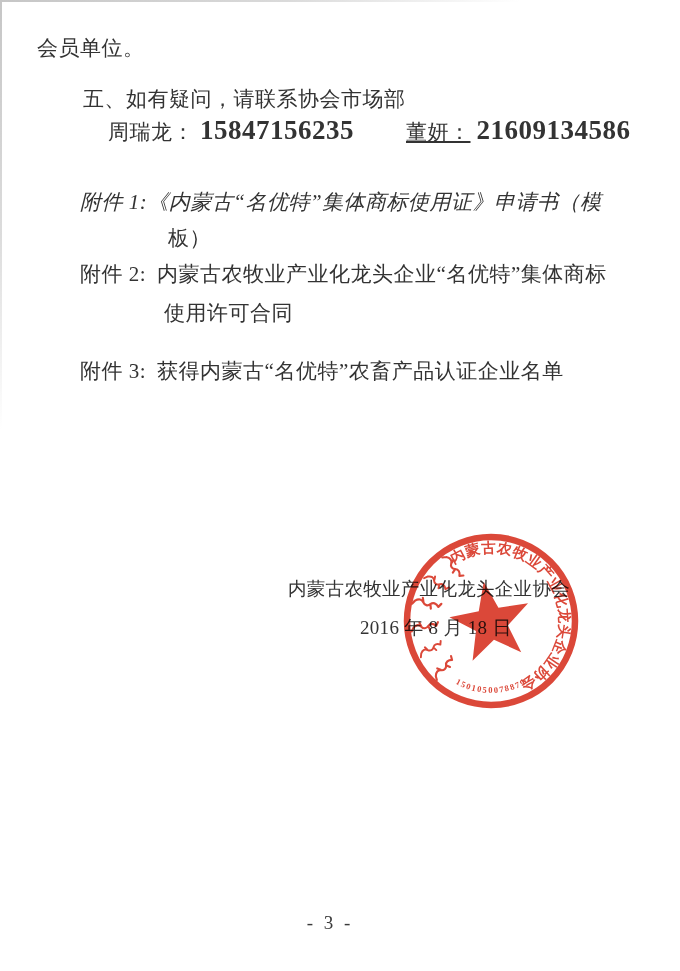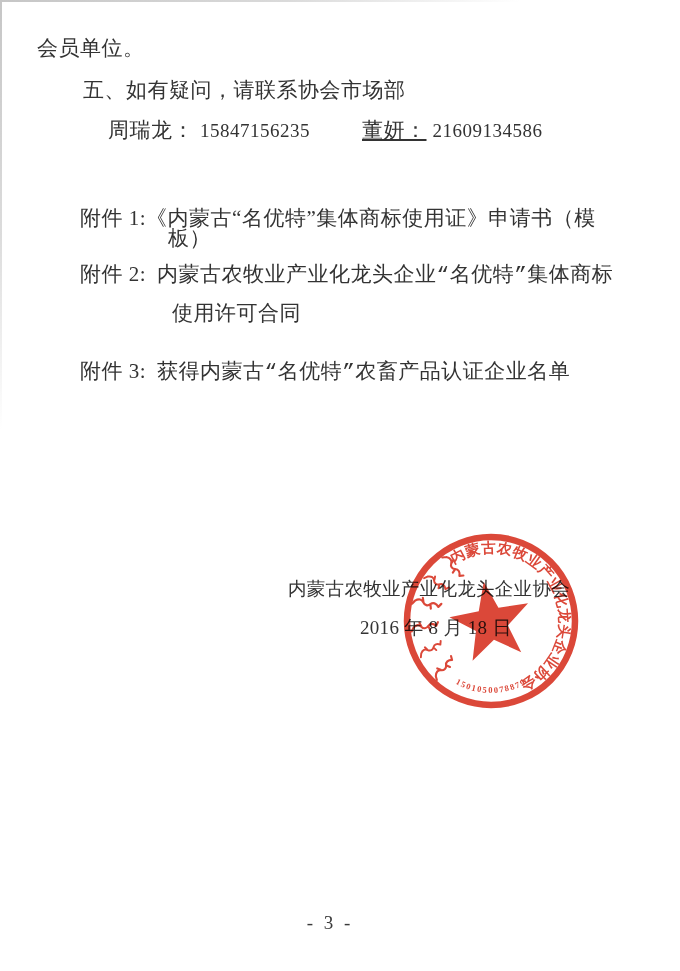--- a/index.html
+++ b/index.html
@@ -26,24 +26,24 @@
     background: linear-gradient(to bottom, #c6c6c6 0%, #dcdcdc 55%, rgba(220,220,220,0) 100%);
   }
   .line {
     position: absolute;
     font-size: 21px;
     line-height: 26px;
     letter-spacing: 0.5px;
     white-space: nowrap;
     color: #333333;
   }
-  .contacts .phone { margin-left: 6px; font-size: 19px; }
+  .contacts .phone { margin-left: 6px; font-size: 27px; font-weight: bold; }
   .contacts .second { margin-left: 52px; text-decoration: underline; }
   .att-text { margin-left: 0px; }
-  .att-text.gapped { margin-left: 11px; font-family: Liberation Mono, monospace; }
+  .att-text.gapped { margin-left: 11px; }
   .sig { font-size: 18.5px; letter-spacing: 0.3px; }
   .footer-page {
     position: absolute; top: 912px; left: 0; width: 660px;
     text-align: center; font-size: 19px; letter-spacing: 3px; color: #3a3a3a;
   }
   .seal {
     position: absolute; left: 401px; top: 531px; width: 180px; height: 180px;
     mix-blend-mode: multiply; opacity: 0.93; z-index: 2;
   }
   .seal svg { display: block; width: 100%; height: 100%; }
@@ -55,35 +55,35 @@
 </head>
 <body>
 
 <div class="page" style="color: rgb(51, 51, 51);">
 
   <div class="scan-edge-top"></div>
   <div class="scan-edge-left"></div>
 
   <div class="line" style="left:37px; top:35px;">会员单位。</div>
 
-  <div class="line" style="left:83px; top:77px;">五、如有疑问，请联系协会市场部</div>
+  <div class="line" style="left:83px; top:86px;">五、如有疑问，请联系协会市场部</div>
 
   <div class="line contacts" style="left:108px; top:117px;">
     <span>周瑞龙：</span><span class="phone">15847156235</span><span class="second">董妍：</span><span class="phone">21609134586</span>
   </div>
 
-  <div class="line" style="left:80px; top:205px;">
+  <div class="line" style="left:80px; top:189px;font-style:italic;">
     <span>附件 1:</span><span class="att-text">《内蒙古“名优特”集体商标使用证》申请书（模</span>
   </div>
   <div class="line" style="left:168px; top:225px;">板）</div>
 
   <div class="line" style="left:80px; top:261px;">
     <span>附件 2:</span><span class="att-text gapped">内蒙古农牧业产业化龙头企业“名优特”集体商标</span>
   </div>
-  <div class="line" style="left:172px; top:300px;text-align:right;">使用许可合同</div>
+  <div class="line" style="left:164px; top:300px;text-align:right;">使用许可合同</div>
 
   <div class="line" style="left:80px; top:358px;">
     <span>附件 3:</span><span class="att-text gapped">获得内蒙古“名优特”农畜产品认证企业名单</span>
   </div>
 
   <div class="line sig" style="left:288px; top:576px;">内蒙古农牧业产业化龙头企业协会</div>
   <div class="line sig" style="left:360px; top:615px; font-size:19px;">2016 年 8 月 18 日</div>
 
   <div class="seal" style="color: rgb(217, 58, 42);">
     <svg viewBox="0 0 180 180" xmlns="http://www.w3.org/2000/svg">

